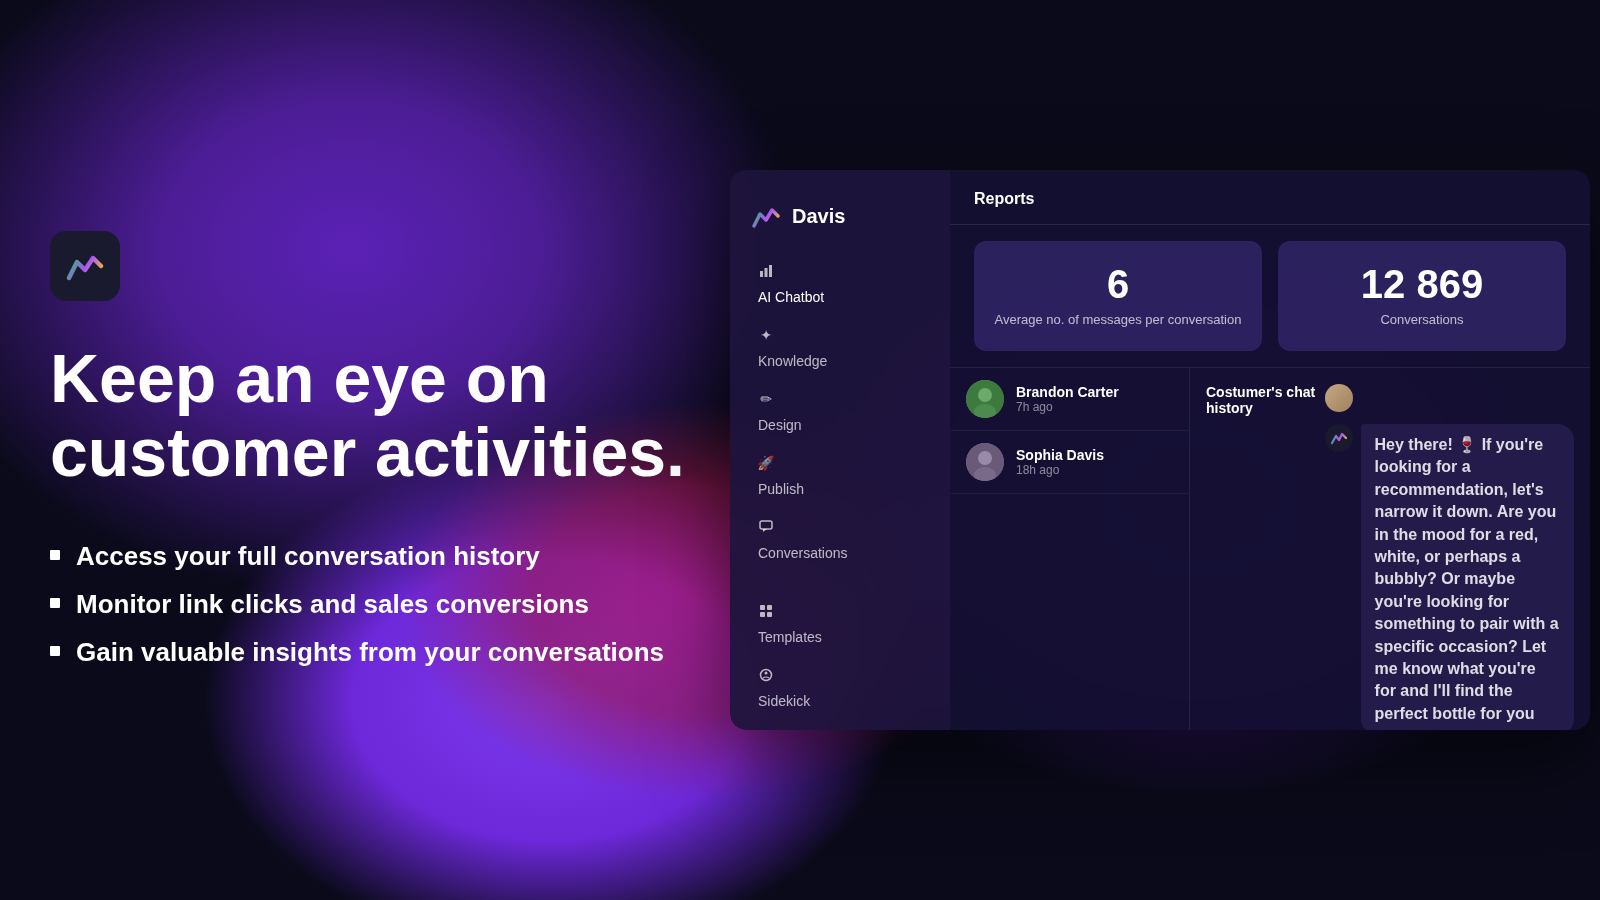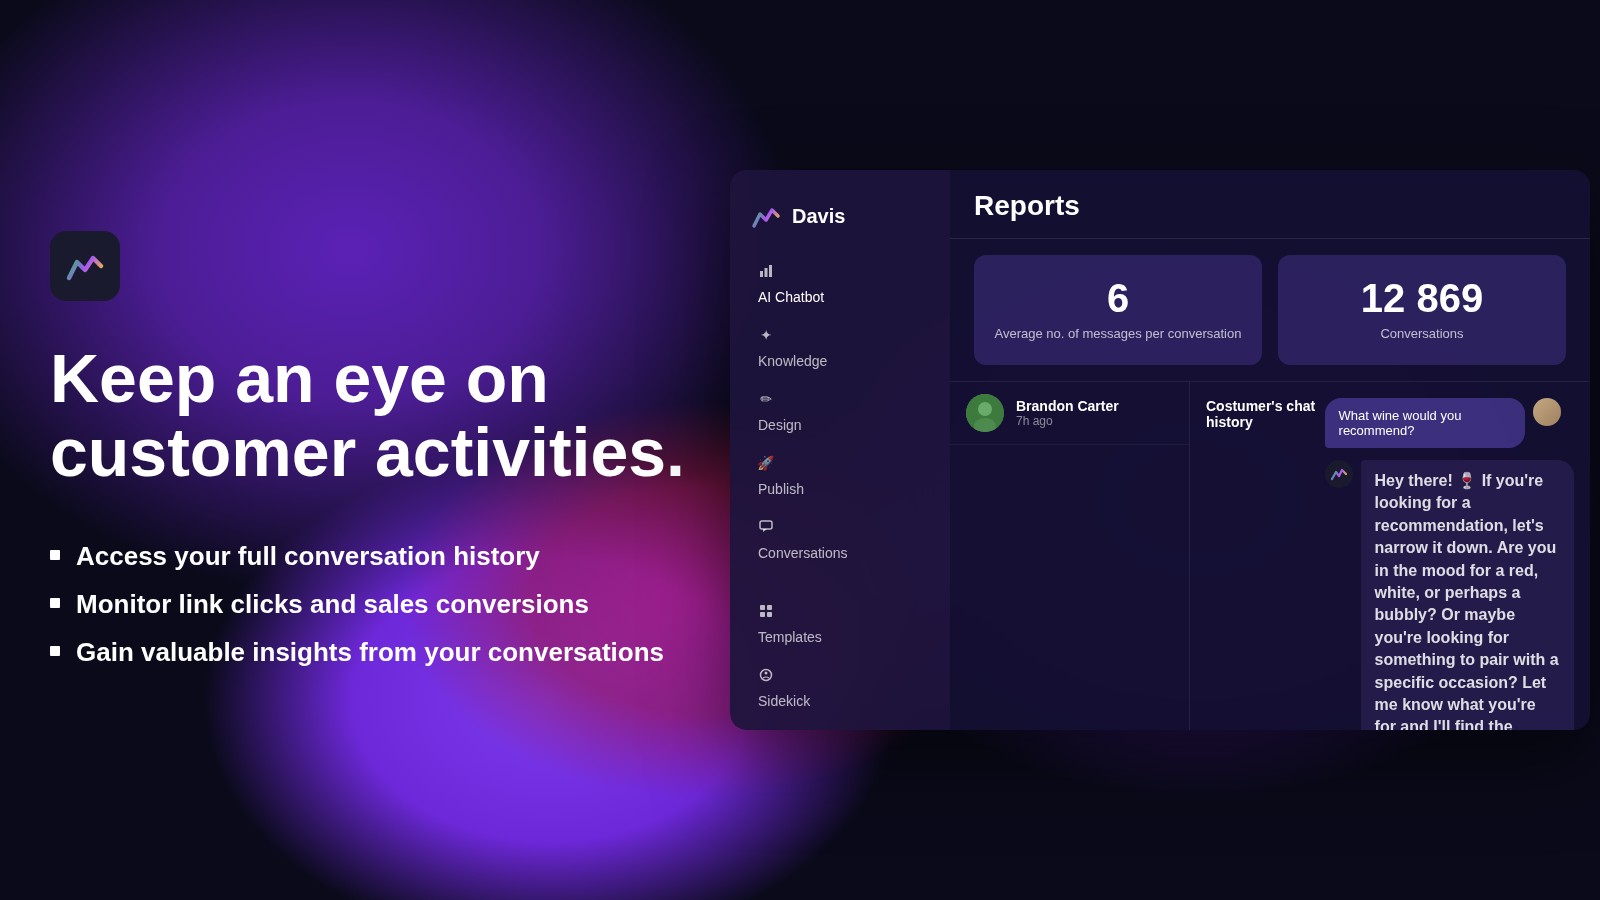--- a/index.html
+++ b/index.html
@@ -221,21 +221,21 @@
       flex-direction: column;
       overflow: hidden;
     }
 
     .reports-header {
       padding: 20px 24px 16px;
       border-bottom: 1px solid rgba(255,255,255,0.1);
     }
 
     .reports-title {
-      font-size: 28px;
+      font-size: 16px;
       font-weight: 600;
       color: white;
     }
 
     .stats-row {
       display: flex;
       gap: 16px;
       padding: 16px 24px;
     }
 
@@ -551,30 +551,42 @@
                   <circle cx="19" cy="15" r="7" fill="#6aaa6a"></circle>
                   <ellipse cx="19" cy="32" rx="11" ry="8" fill="#4d8a4d"></ellipse>
                 </svg>
               </div>
               <div class="conv-info">
                 <div class="conv-name">Brandon Carter</div>
                 <div class="conv-time">7h ago</div>
               </div>
             </div>
 
+            <div class="conversation-item">
+              <div class="avatar avatar-sophia">
+                <svg width="38" height="38" viewBox="0 0 38 38">
+                  <circle cx="19" cy="19" r="19" fill="#6a5a7a"></circle>
+                  <circle cx="19" cy="15" r="7" fill="#9a8aaa"></circle>
+                  <ellipse cx="19" cy="32" rx="11" ry="8" fill="#7a6a8a"></ellipse>
+                </svg>
+              </div>
+              <div class="conv-info">
+                <div class="conv-name">Sophia Davis</div>
+                <div class="conv-time">18h ago</div>
+              </div>
+            </div>
 
           </div>
 
           <div class="chat-history">
             <div class="chat-history-title">Costumer's chat history</div>
 
             <div class="chat-messages">
 
               <div class="user-message">
-                <div class="user-bubble">What wine would you recommend?</div>
                 <div class="user-avatar-small"></div>
               </div>
 
               <div class="bot-message">
                 <div class="bot-avatar">
                   <svg width="18" height="18" viewBox="0 0 18 18" fill="none">
                     <path d="M2 14 L6 7 L9 11 L12 5 L16 9" stroke="url(#lg3)" stroke-width="2.2" stroke-linecap="round" stroke-linejoin="round" fill="none"></path>
                     <defs>
                       <linearGradient id="lg3" x1="2" y1="5" x2="16" y2="14" gradientUnits="userSpaceOnUse">
                         <stop offset="0%" stop-color="#22c55e"></stop>

